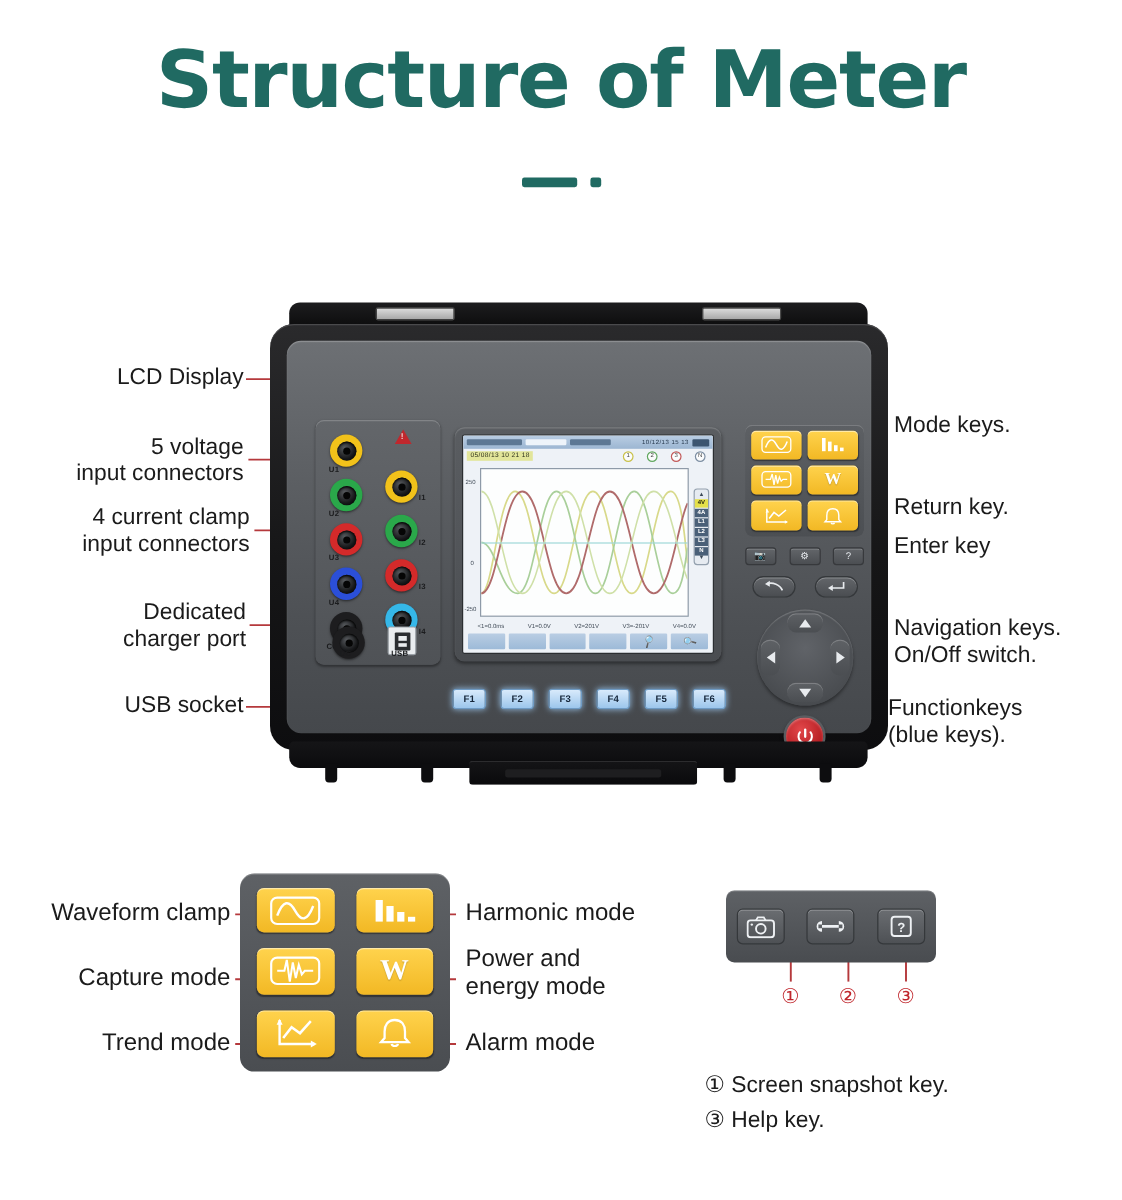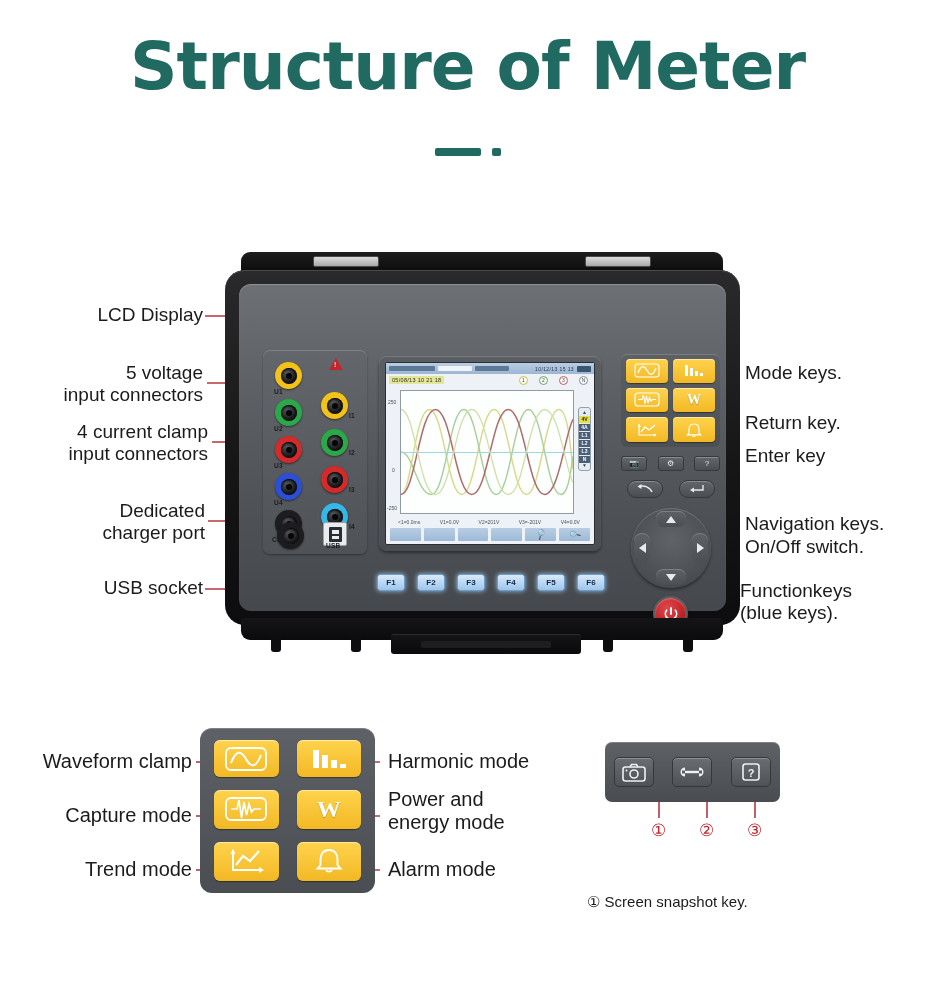--- a/index.html
+++ b/index.html
@@ -241,21 +241,21 @@
   #util-panel{ position:absolute; left:605px; top:742px; width:175px; height:60px;
      background:linear-gradient(#5e6165,#494c50); border-radius:7px;
      display:flex; align-items:center; justify-content:space-around;
      box-shadow:inset 0 1px 0 rgba(255,255,255,.2);}
   .ukey{ width:40px;height:30px; background:linear-gradient(#6a6d71,#4e5155);
      border:1px solid #35383b; border-radius:5px;
      display:flex;align-items:center;justify-content:center;
      box-shadow:inset 0 1px 0 rgba(255,255,255,.25);}
   .circnum{ position:absolute; font-size:17px; color:#c0272d; }
   .util-list{ position:absolute; left:587px; top:890px; width:348px;
-     font-size:15px; color:#1b1b1b; line-height:1.55;}
+     font-size:19px; color:#1b1b1b; line-height:1.55;}
   .util-list div{ white-space:nowrap; }
 </style>
 </head>
 <body>
 
 <div class="page-title">Structure of Meter</div>
 <div class="title-divider">
   <span class="dash"></span>
   <span class="dot"></span>
 </div>
@@ -542,21 +542,21 @@
 
 <div class="callout left" style="left:35px;top:304px;width:168px;">LCD Display</div>
 <div class="callout left" style="left:25px;top:362px;width:178px;">5 voltage
 input connectors</div>
 <div class="callout left" style="left:15px;top:421px;width:193px;">4 current clamp
 input connectors</div>
 <div class="callout left" style="left:30px;top:500px;width:175px;">Dedicated
 charger port</div>
 <div class="callout left" style="left:60px;top:577px;width:143px;">USB socket</div>
 
-<div class="callout right" style="left:745px;top:362px;">Mode keys.</div>
+<div class="callout right" style="left:745px;top:344px;">Mode keys.</div>
 <div class="callout right" style="left:745px;top:412px;">Return key.</div>
 <div class="callout right" style="left:745px;top:445px;">Enter key</div>
 <div class="callout right" style="left:745px;top:481px;margin-top:32px;">Navigation keys.</div>
 <div class="callout right" style="left:745px;top:536px;">On/Off switch.</div>
 <div class="callout right" style="left:740px;top:580px;">Functionkeys
 (blue keys).</div>
 
 <svg class="leaders">
   <g stroke="#b5393c" stroke-width="1.6" fill="none">
     <path d="M196,762 L228,762"></path>
@@ -642,13 +642,14 @@
       </svg>
   </div>
 </div>
 
 <div class="circnum" style="left:651px;top:820px;">①</div>
 <div class="circnum" style="left:699px;top:820px;">②</div>
 <div class="circnum" style="left:747px;top:820px;">③</div>
 
 <div class="util-list">
   <div>① Screen snapshot key.</div>
+  <div>③ Help key.</div>
 </div>
 
 </body></html>

